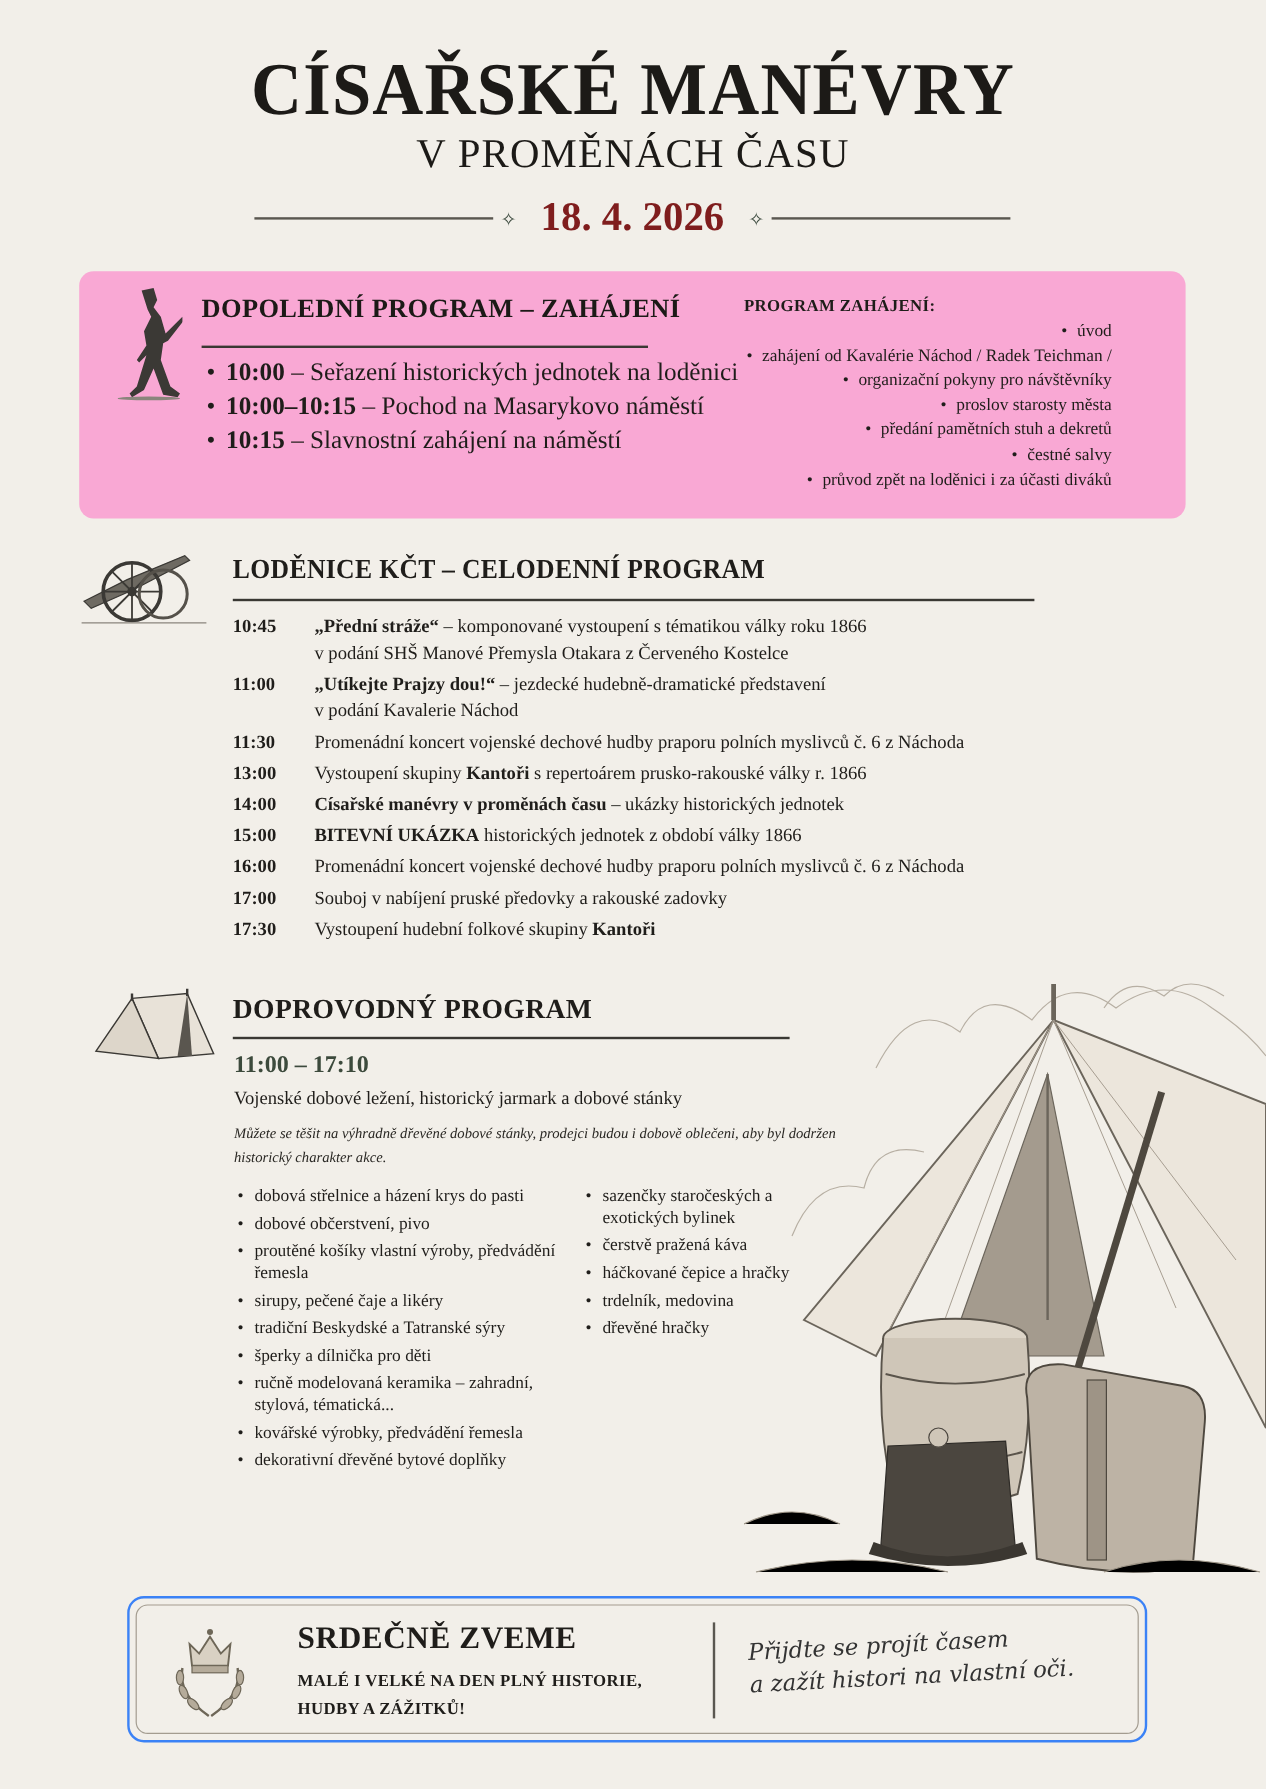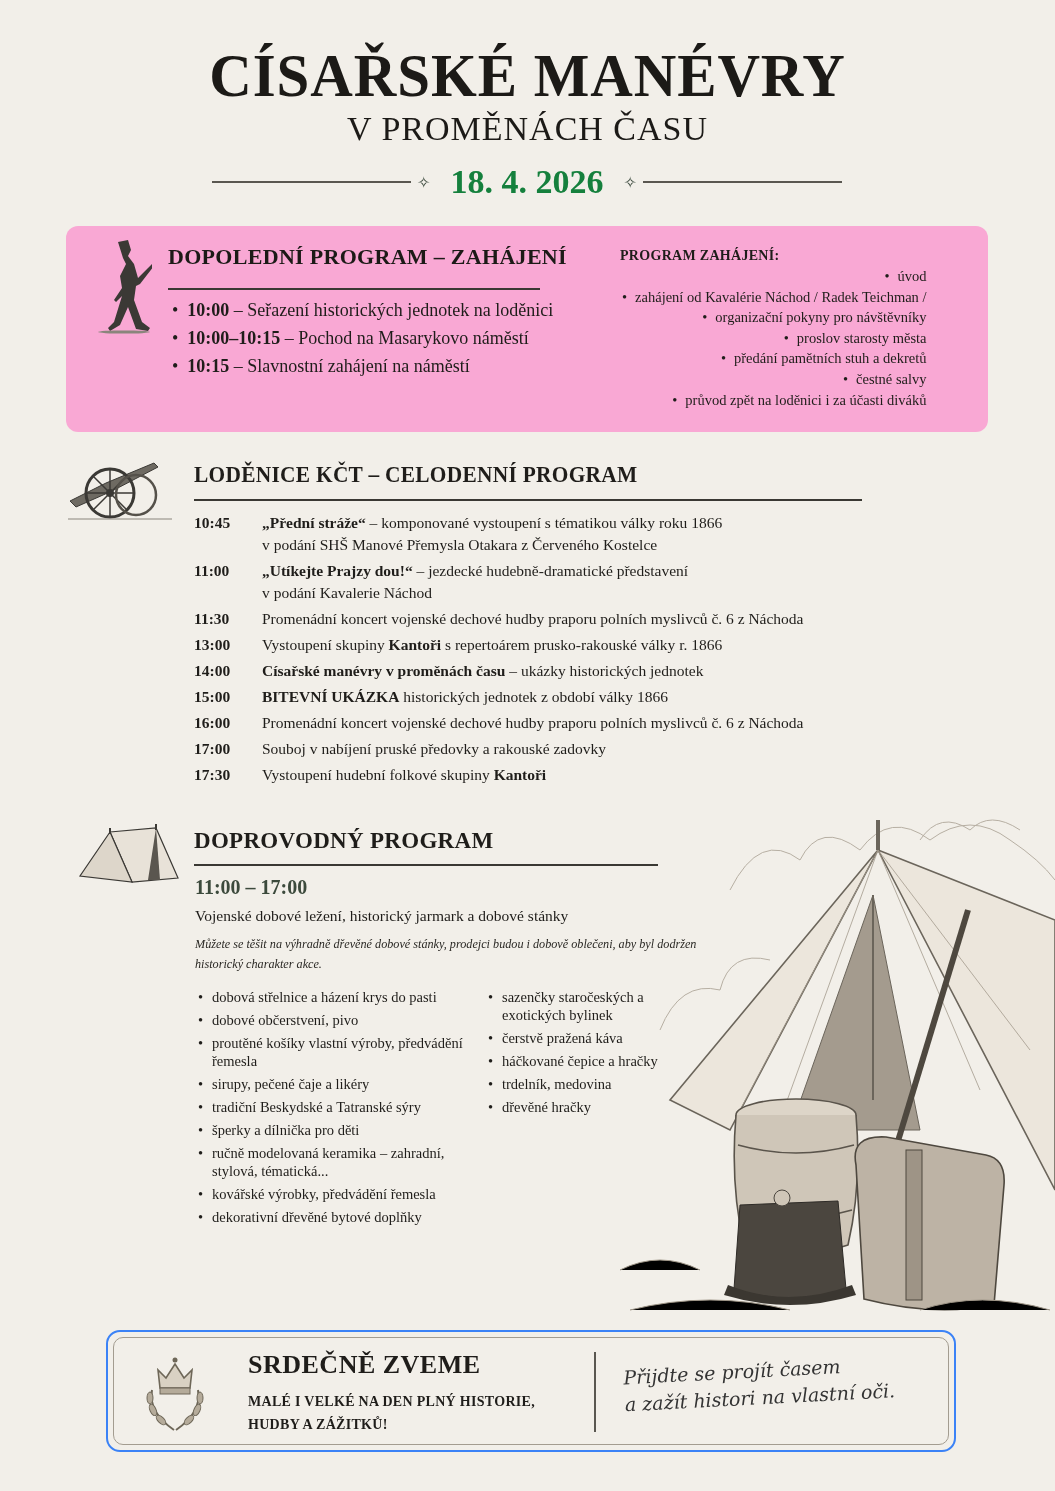--- a/index.html
+++ b/index.html
@@ -29,37 +29,37 @@
     font-size: 34px; letter-spacing: 1px; color: #1c1a17;
   }
   .date-row {
     position: absolute; top: 160px; left: 212px; width: 630px; height: 44px;
     display: flex; align-items: center; justify-content: center;
   }
   .date-row .rule { flex: 1; height: 1.5px; background: #5a5750; }
   .date-row .orn { color: #3c4a3e; font-size: 16px; margin: 0 6px; }
   .date-row .date {
     font-family: "Liberation Serif", serif; font-weight: bold;
-    font-size: 34px; margin: 0 14px; color: #15803d;
+    font-size: 34px; margin: 0 14px; color: #7f1d1d;
   }
 
   
   .morning {
     position: absolute; left: 66px; top: 226px; width: 922px; height: 206px;
     background: #f9a8d4; border-radius: 12px;
   }
   .soldier { position: absolute; left: 28px; top: 10px; width: 58px; height: 100px; }
   .morning h2 {
     position: absolute; left: 102px; top: 18px;
     font-family: "Liberation Serif", serif; font-weight: bold;
     font-size: 22px; color: #1c1a17; letter-spacing: 0.3px;
   }
   .morning .h-rule { position: absolute; left: 102px; top: 62px; width: 372px; height: 1.5px; background: #3a3833; }
   .morning ul.left { position: absolute; left: 102px; top: 70px; list-style: none; }
-  .morning ul.left li { font-size: 18px; line-height: 28px; font-family: "Liberation Serif", serif; }
+  .morning ul.left li { font-size: 21px; line-height: 28px; font-family: "Liberation Serif", serif; }
   .morning ul.left li::before { content: "•"; margin-right: 9px; margin-left: 4px; }
   .morning ul.left b { font-weight: bold; }
   .morning .right { position: absolute; left: 554px; top: 22px; }
   .morning .right h3 {
     font-family: "Liberation Serif", serif; font-weight: bold;
     font-size: 14px; letter-spacing: 0.3px; margin-bottom: 2px;
   }
   .morning .right ul { list-style: none; }
   .morning .right li { font-family: "Liberation Serif", serif; font-size: 14.5px; line-height: 20.6px; text-align: right; }
   .morning .right li::before { content: "•"; margin-right: 8px; margin-left: 2px; }
@@ -259,21 +259,21 @@
 
   <svg class="tent-small" viewBox="0 0 108 72">
     <path d="M36 14 L82 10 L104 60 L58 64 Z" fill="#e8e2d8" stroke="#3b3935" stroke-width="1.2"></path>
     <path d="M36 14 L6 58 L58 64 Z" fill="#ddd6ca" stroke="#3b3935" stroke-width="1.2"></path>
     <path d="M82 10 L74 62 L86 62 Z" fill="#5a564f"></path>
     <line x1="36" y1="10" x2="36" y2="16" stroke="#3b3935" stroke-width="2"></line>
     <line x1="82" y1="6" x2="82" y2="12" stroke="#3b3935" stroke-width="2"></line>
   </svg>
   <h2 class="sec3-title">DOPROVODNÝ PROGRAM</h2>
   <div class="sec3-rule"></div>
-  <div class="sec3-time">11:00 – 17:00</div>
+  <div class="sec3-time">11:00 – 17:10</div>
   <div class="sec3-lead">Vojenské dobové ležení, historický jarmark a dobové stánky</div>
   <div class="sec3-note">Můžete se těšit na výhradně dřevěné dobové stánky, prodejci budou i dobově oblečeni, aby byl dodržen historický charakter akce.</div>
 
   <ul class="stalls col1">
     <li>dobová střelnice a házení krys do pasti</li>
     <li>dobové občerstvení, pivo</li>
     <li>proutěné košíky vlastní výroby, předvádění řemesla</li>
     <li>sirupy, pečené čaje a likéry</li>
     <li>tradiční Beskydské a Tatranské sýry</li>
     <li>šperky a dílnička pro děti</li>

